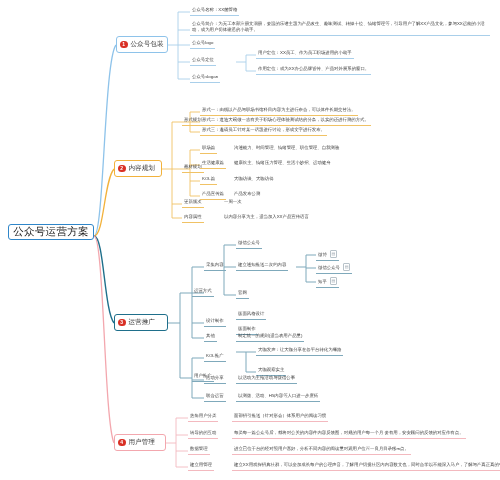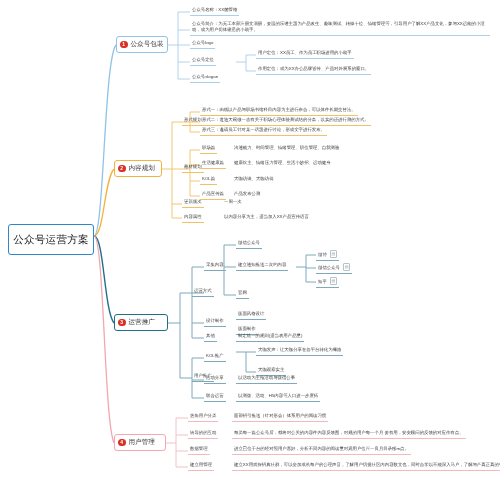--- a/index.html
+++ b/index.html
@@ -17,21 +17,21 @@
   }
   #wires {
     position: absolute; left: 0; top: 0;
     width: 500px; height: 480px;
     pointer-events: none;
   }
   
   .root-node {
     position: absolute;
     left: 8px; top: 224px;
-    width: 86px; height: 31px;
+    width: 86px; height: 16px;
     border: 1.6px solid #2f86c9;
     border-radius: 3px;
     background: #ffffff;
     display: flex; align-items: center; justify-content: center;
     font-size: 10.5px; color: #222; letter-spacing: .3px;
     z-index: 5;
   }
   
   .branch {
     position: absolute;

